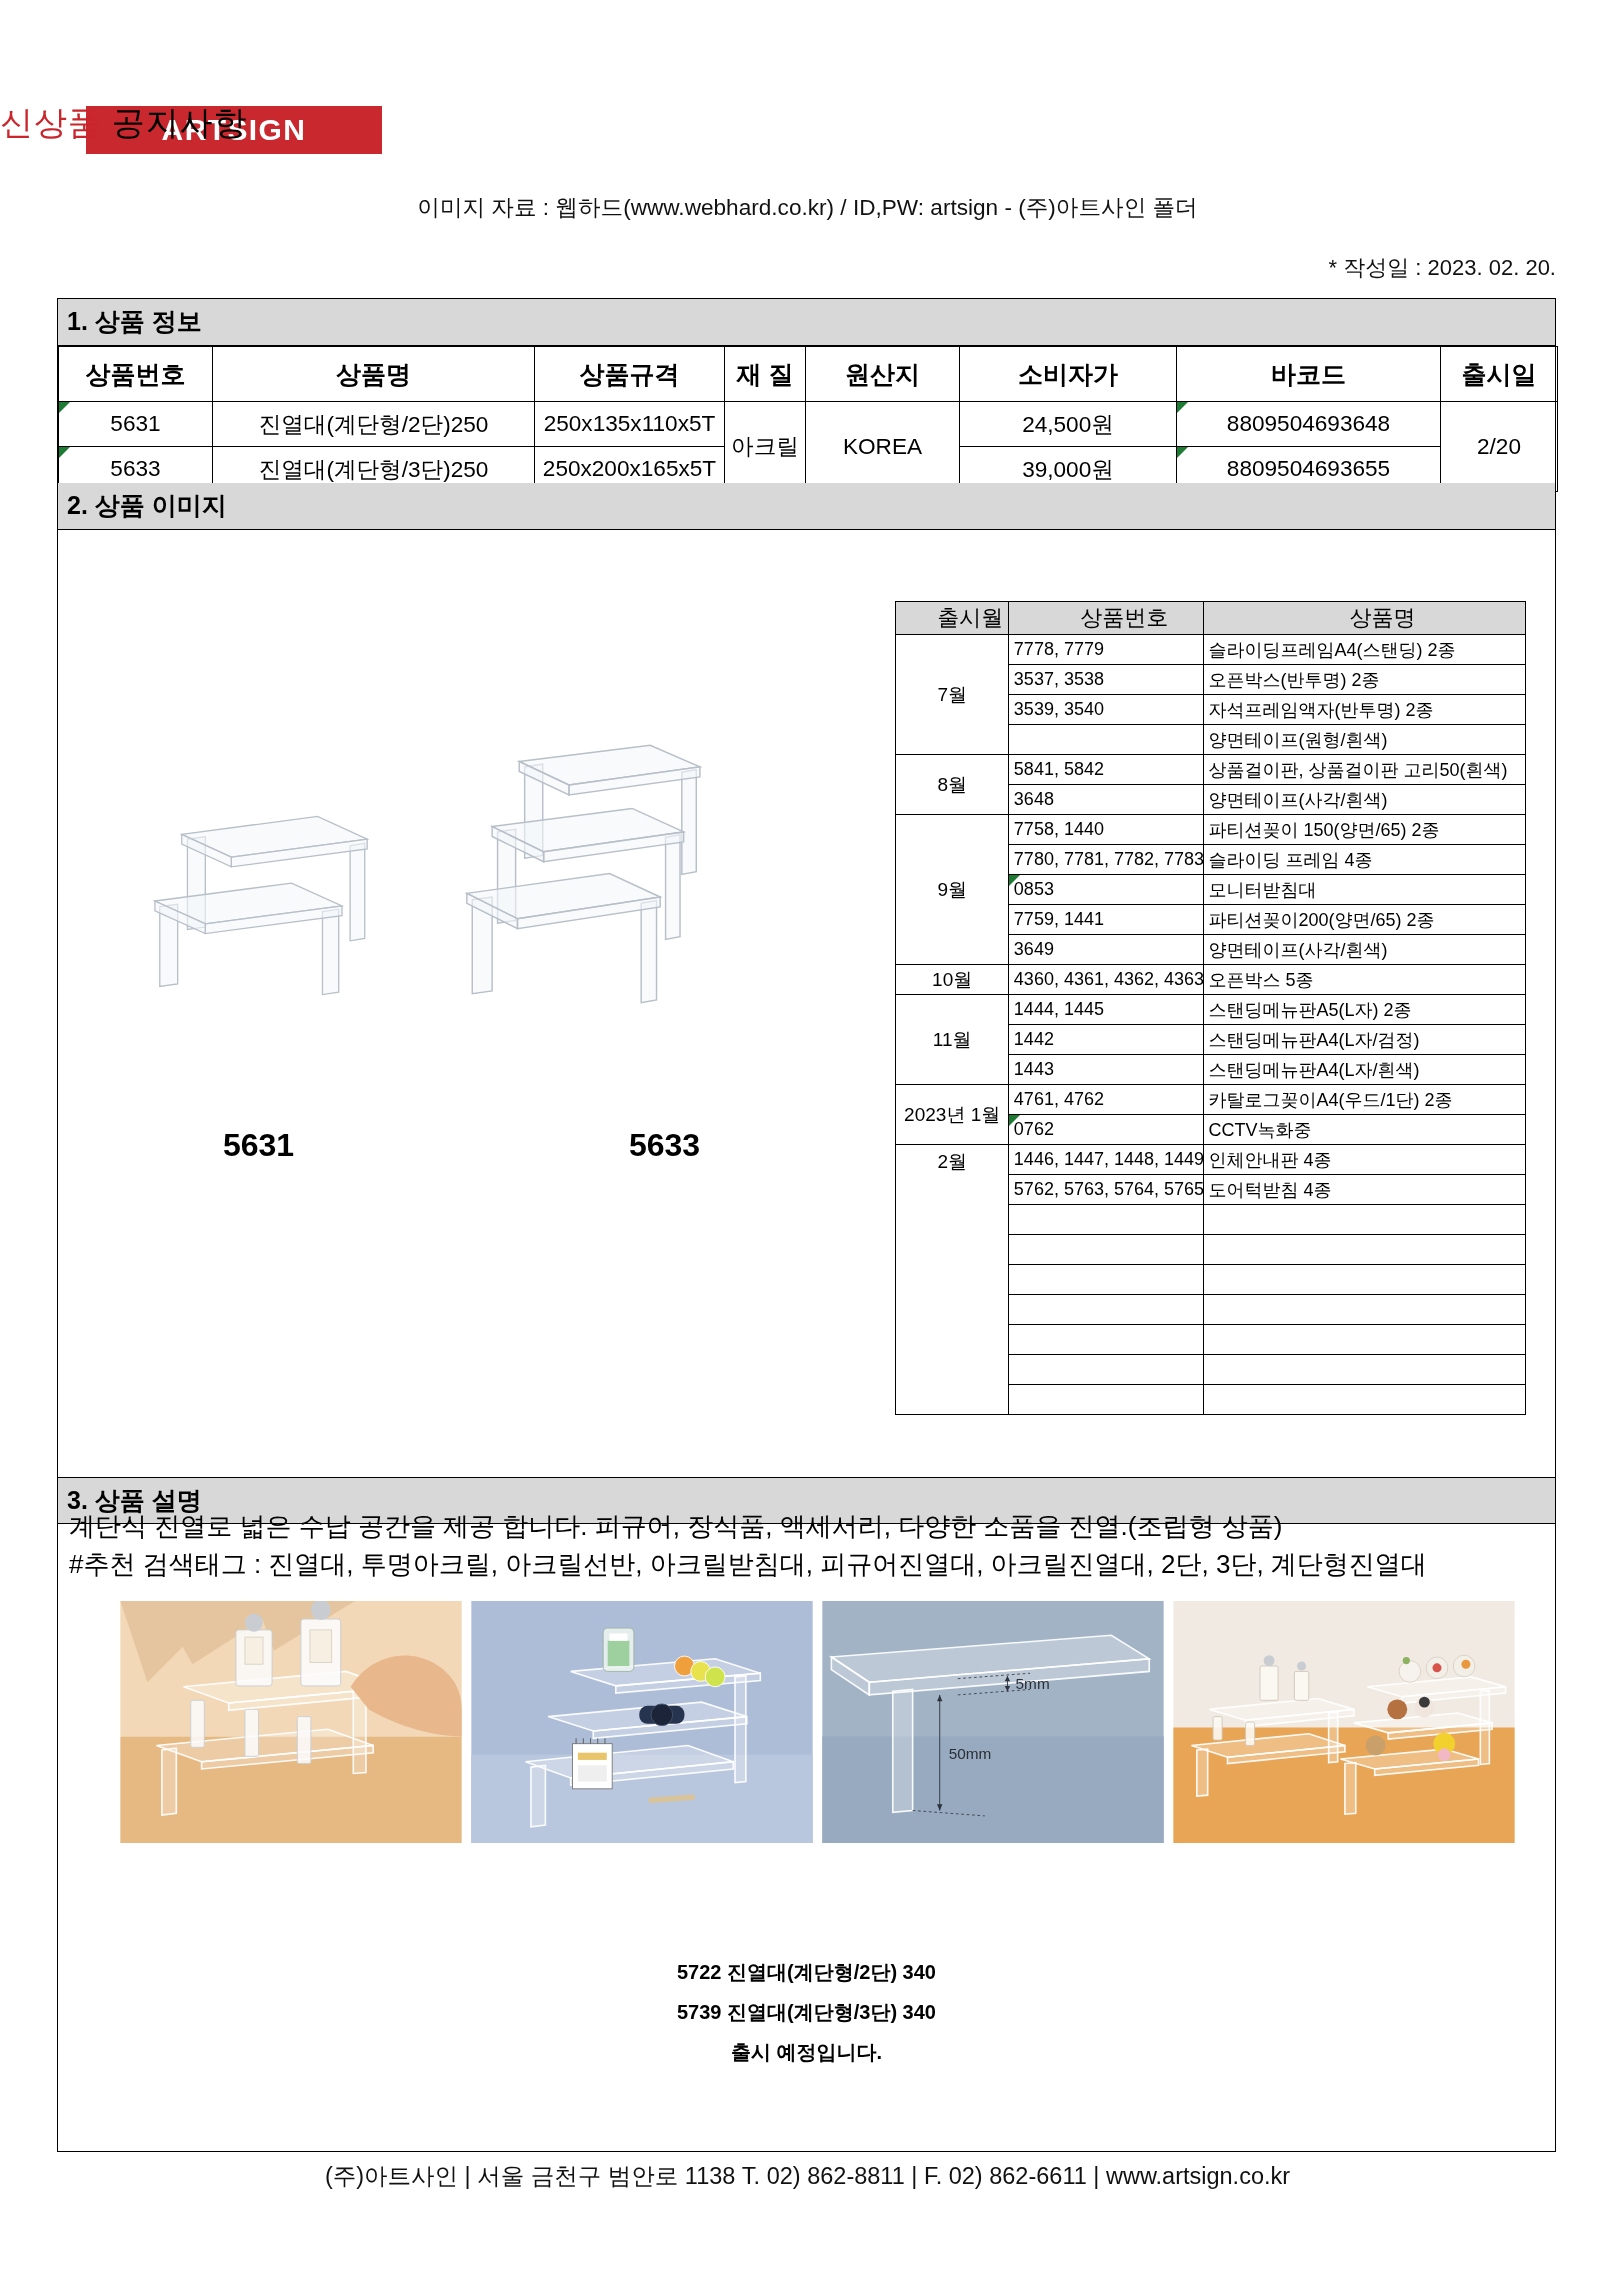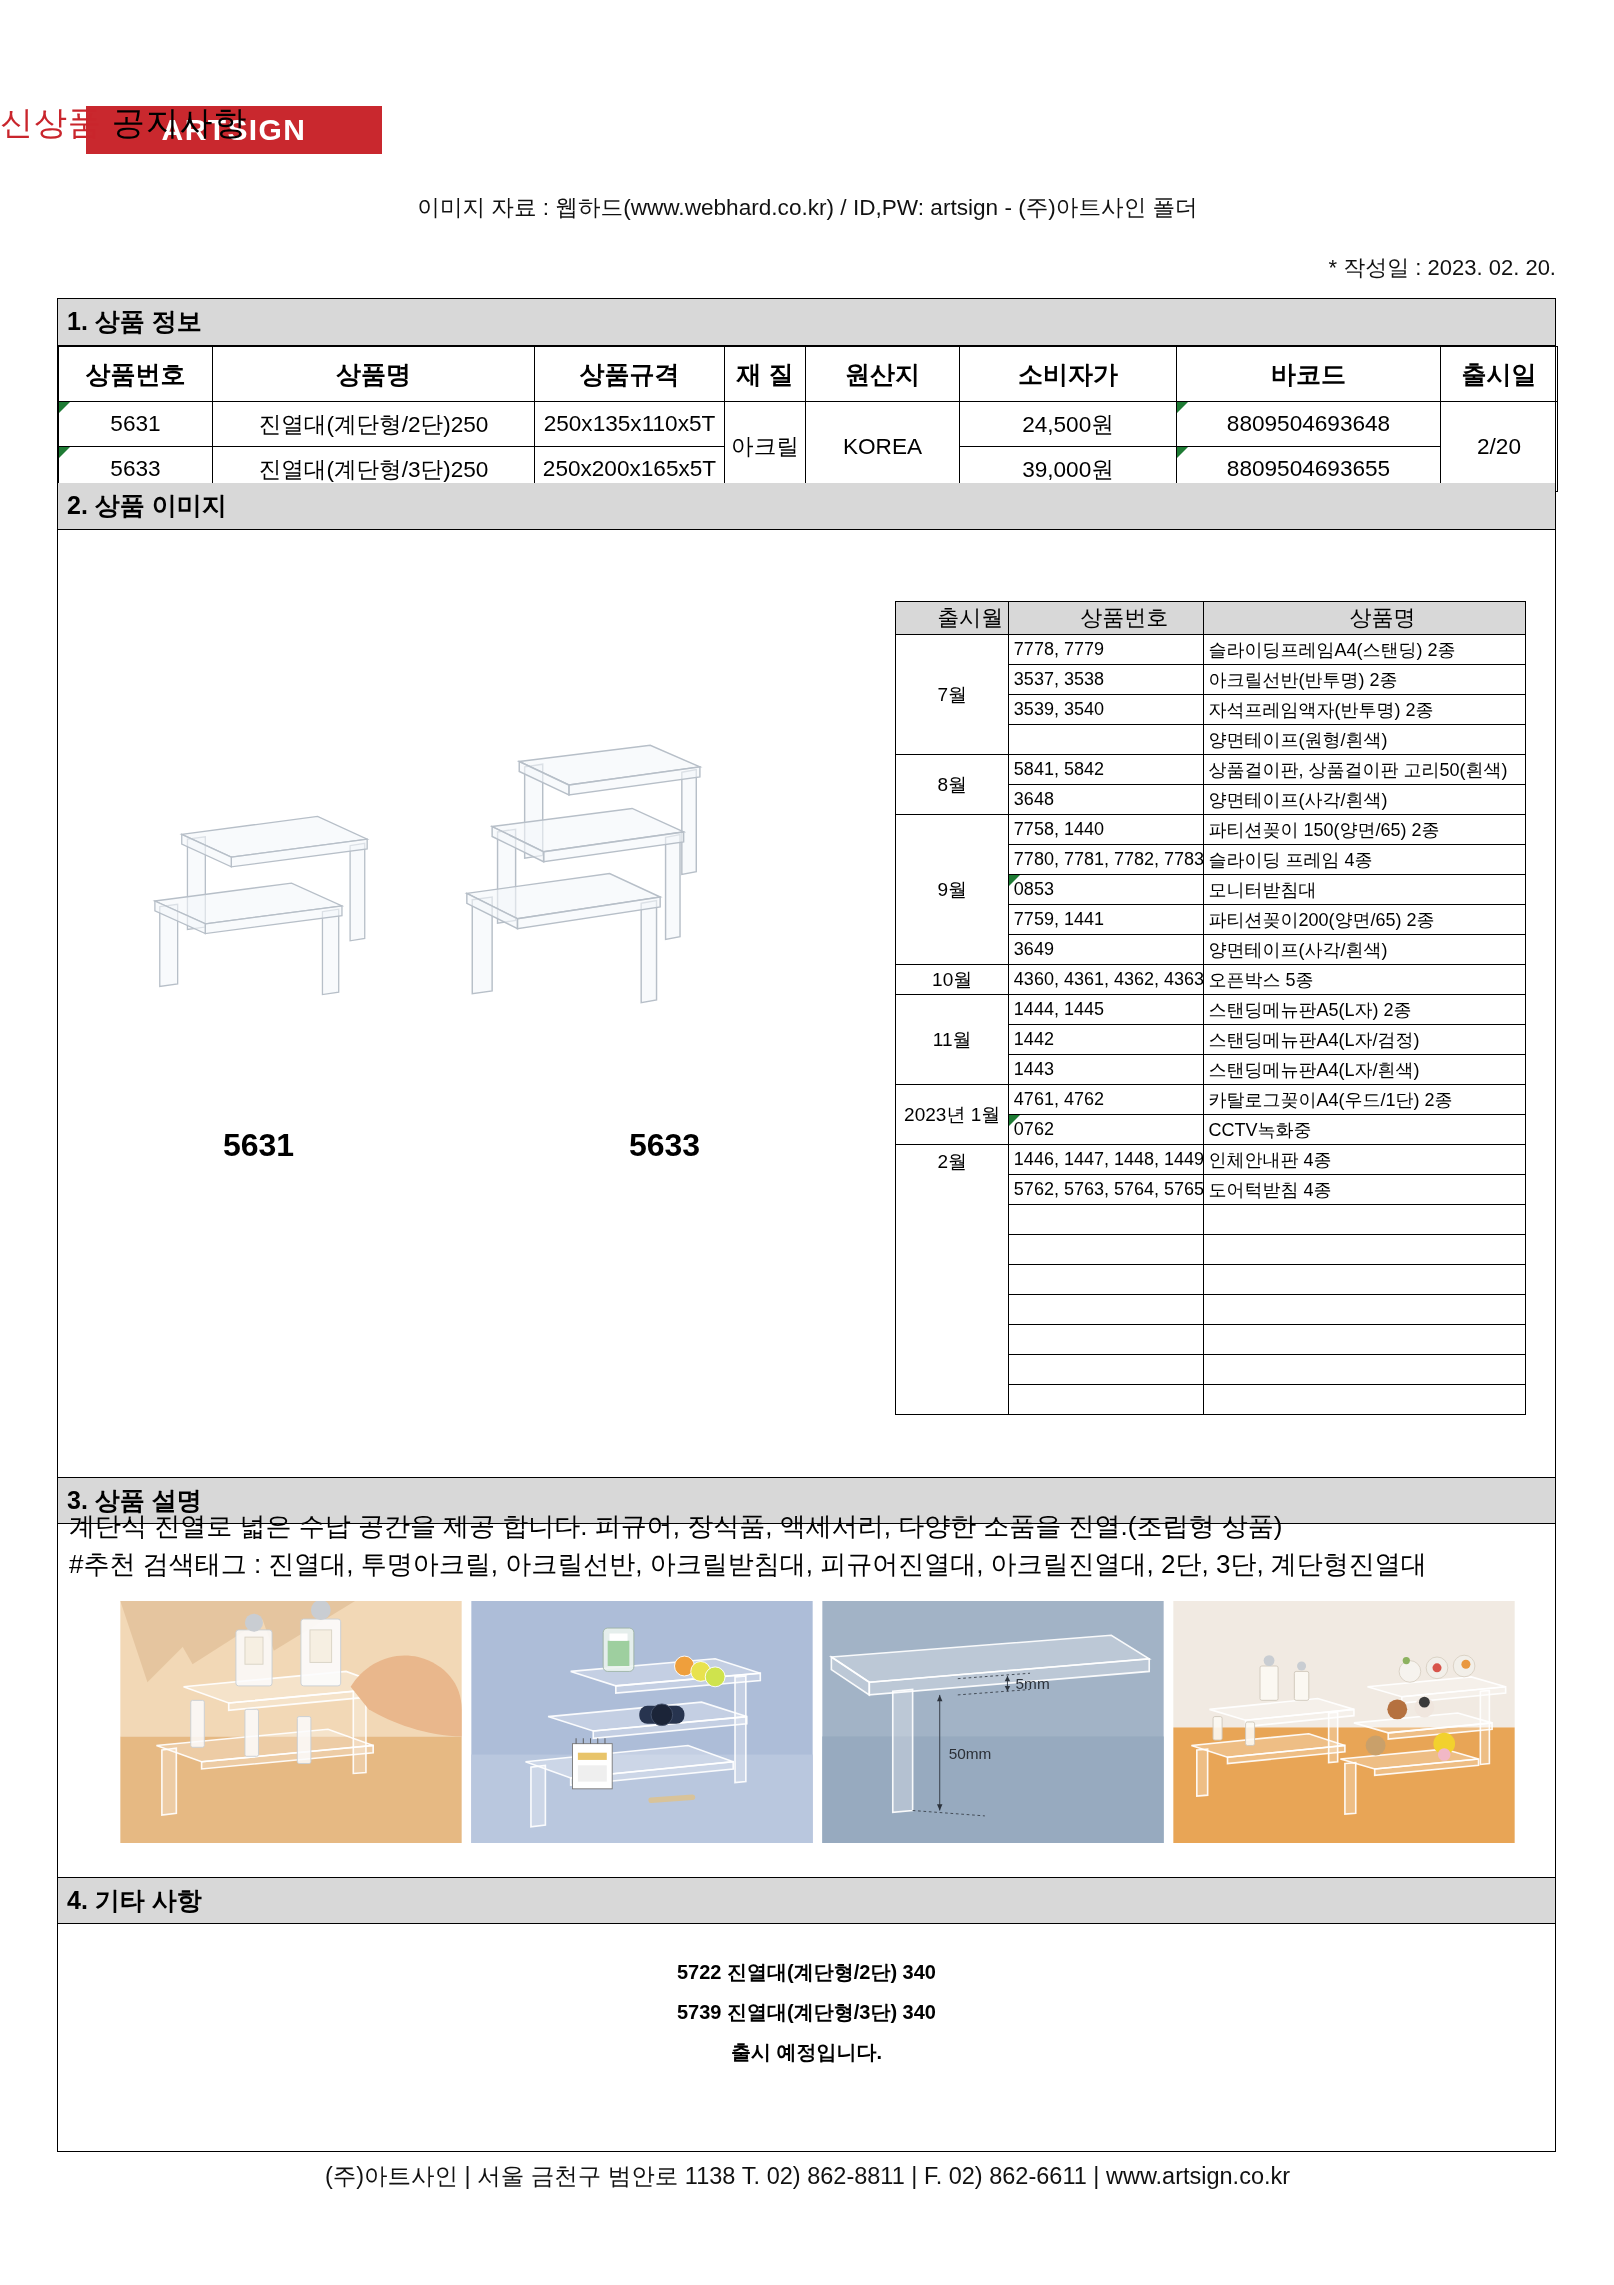--- a/index.html
+++ b/index.html
@@ -198,21 +198,21 @@
           <th>상품번호</th>
           <th>상품명</th>
         </tr>
         <tr>
           <td class="month" rowspan="4">7월</td>
           <td>7778, 7779</td>
           <td>슬라이딩프레임A4(스탠딩) 2종</td>
         </tr>
         <tr>
               <td>3537, 3538</td>
-              <td>아크릴선반(반투명) 2종</td>
+              <td>오픈박스(반투명) 2종</td>
             </tr>
         <tr>
               <td>3539, 3540</td>
               <td>자석프레임액자(반투명) 2종</td>
             </tr>
         <tr>
               <td></td>
               <td>양면테이프(원형/흰색)</td>
             </tr>
         <tr>
@@ -439,21 +439,20 @@
               <circle cx="278" cy="118" r="11" fill="#f0e6de"></circle>
               <circle cx="278" cy="112" r="6" fill="#3a3a3a"></circle>
             <circle cx="224" cy="160" r="11" fill="#c9a06a"></circle>
             <circle cx="300" cy="158" r="12" fill="#f2d12e"></circle>
               <circle cx="300" cy="170" r="7" fill="#f2b8c6"></circle>
           </svg>
         </div>
       </div>
     </div>
 
-    <div class="sec-head bt" style="top:1554px;">4. 기타 사항</div>
     <div class="s4-body">
       <div class="s4-text">
         <div>5722 진열대(계단형/2단) 340</div>
         <div>5739 진열대(계단형/3단) 340</div>
         <div>출시 예정입니다.</div>
       </div>
     </div>
   </div>
 
   <div class="footer">(주)아트사인  |  서울 금천구 범안로 1138    T. 02) 862-8811  |  F. 02) 862-6611  |  www.artsign.co.kr</div>

